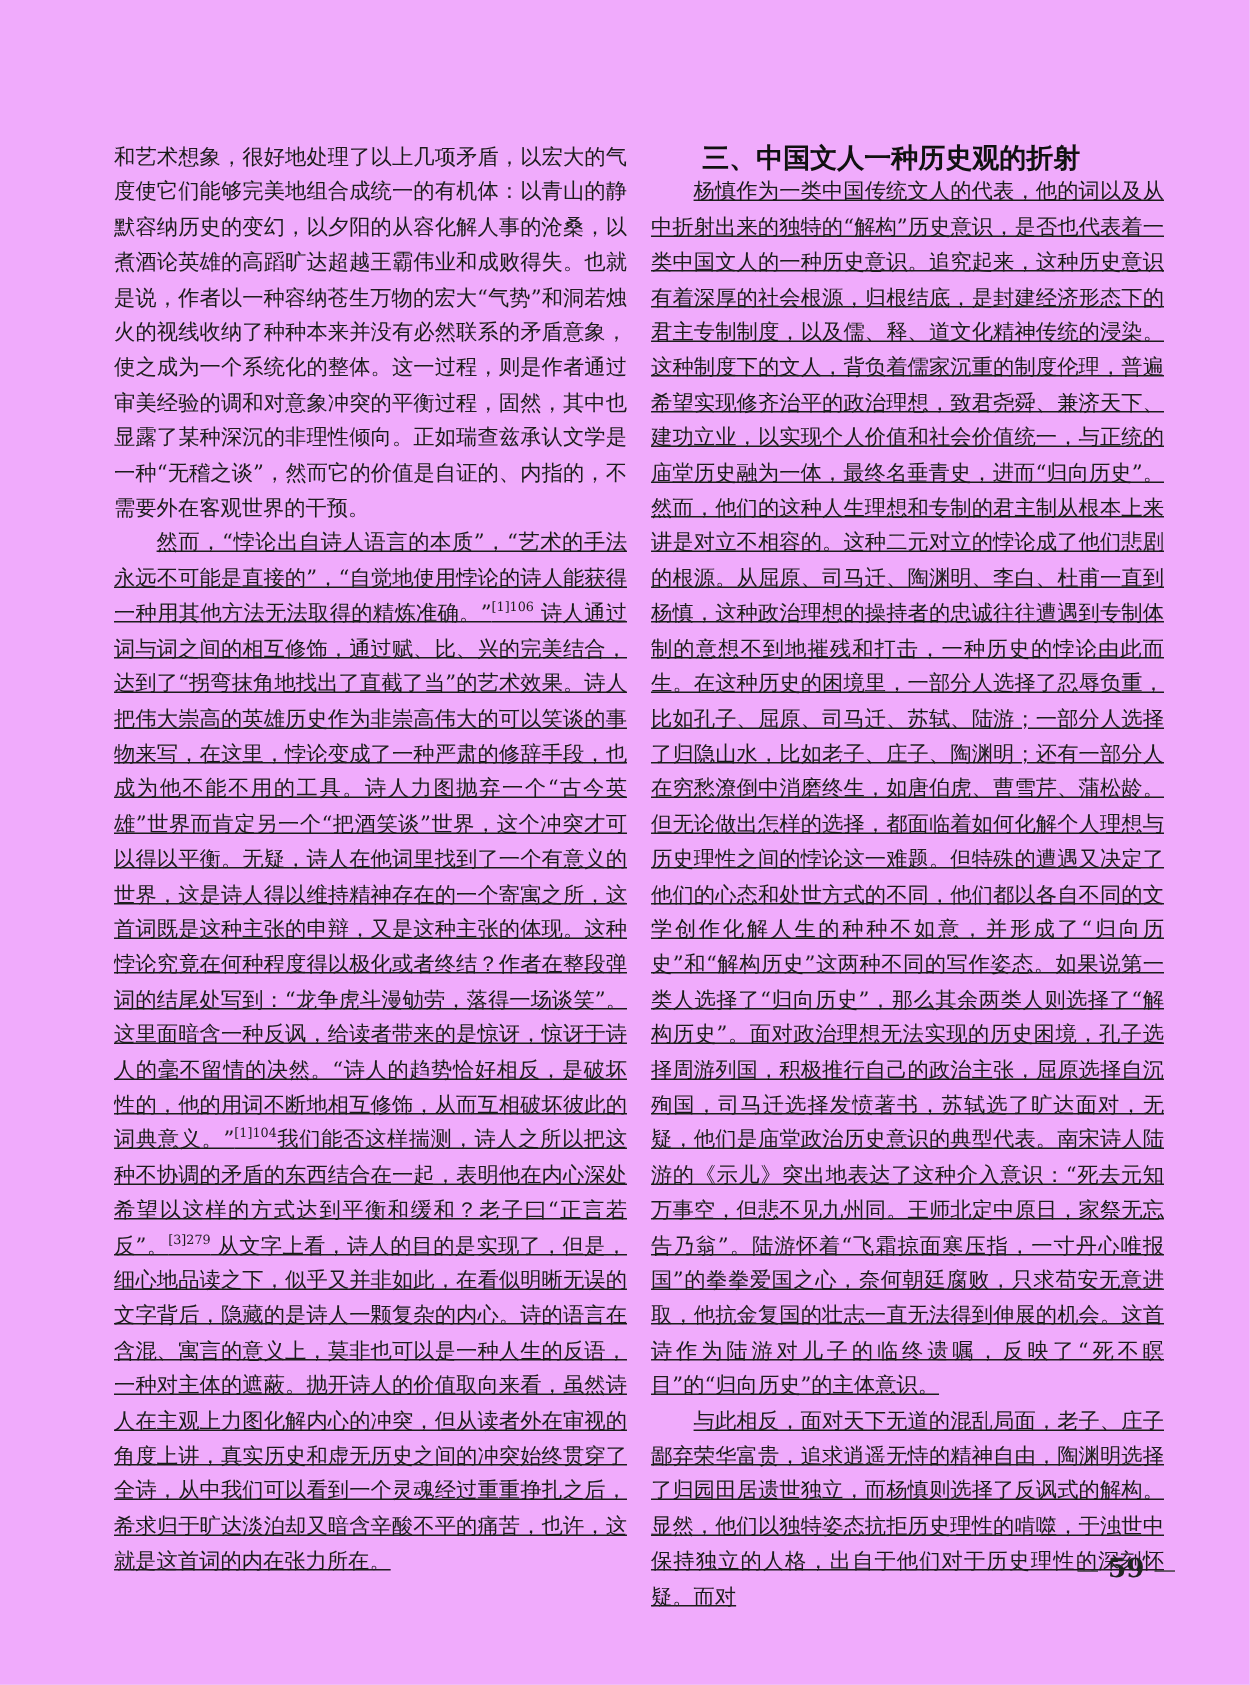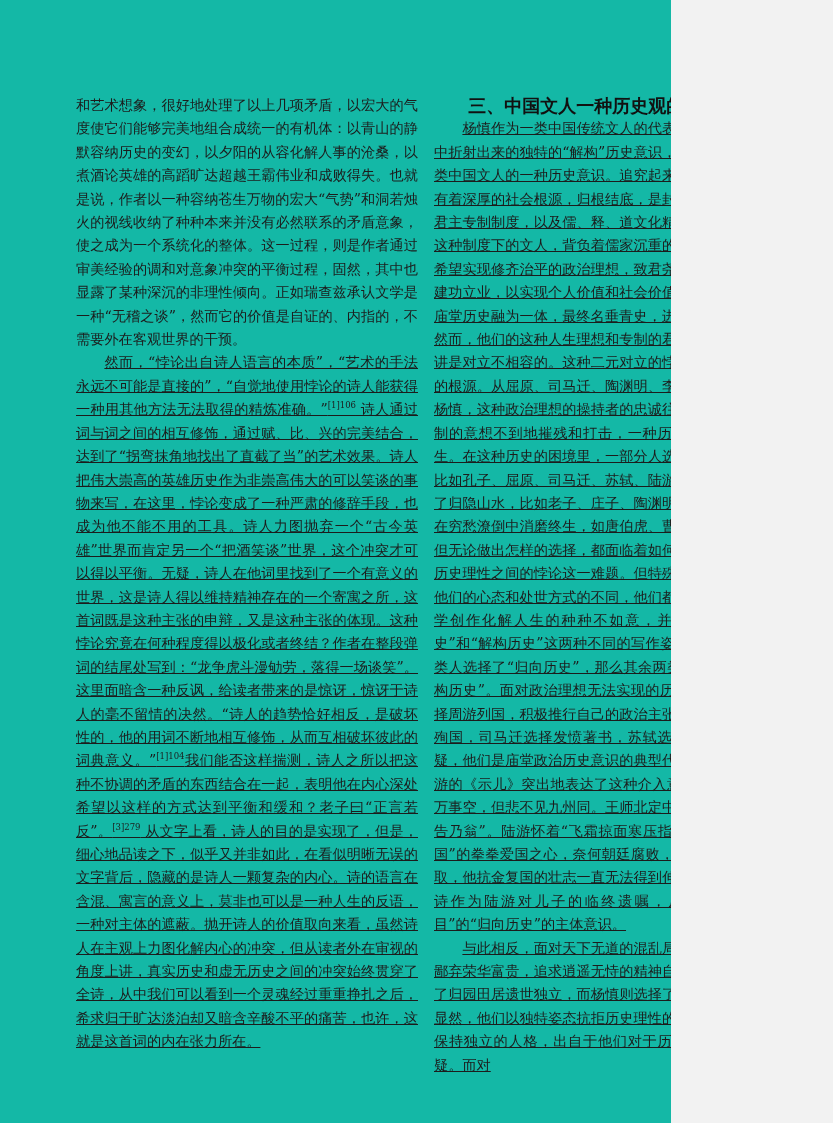--- a/index.html
+++ b/index.html
@@ -3,22 +3,22 @@
 <meta charset="utf-8">
 <style>
   html, body { margin: 0; padding: 0; }
   body {
     width: 833px; height: 1123px;
     background: #f2f2f2;
     font-family: "DejaVu Serif", serif;
   }
   .page {
     position: relative;
-    width: 671px; height: 1123px;
-    background: #14b8a6;
+    width: 833px; height: 1123px;
+    background: #f0abfc;
     color: #1c1c1c;
     overflow: hidden;
   }
   .columns {
     position: absolute;
     left: 76px; top: 94px;
     width: 700px;
     display: flex;
     gap: 16px;
   }

